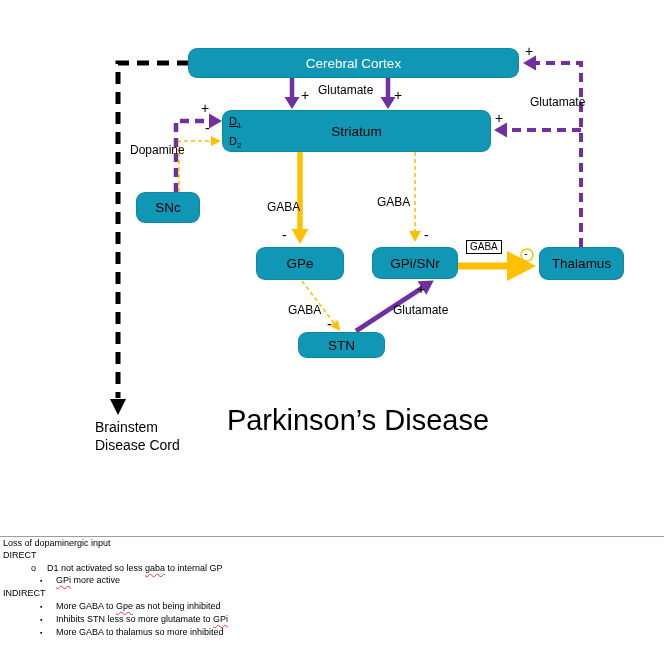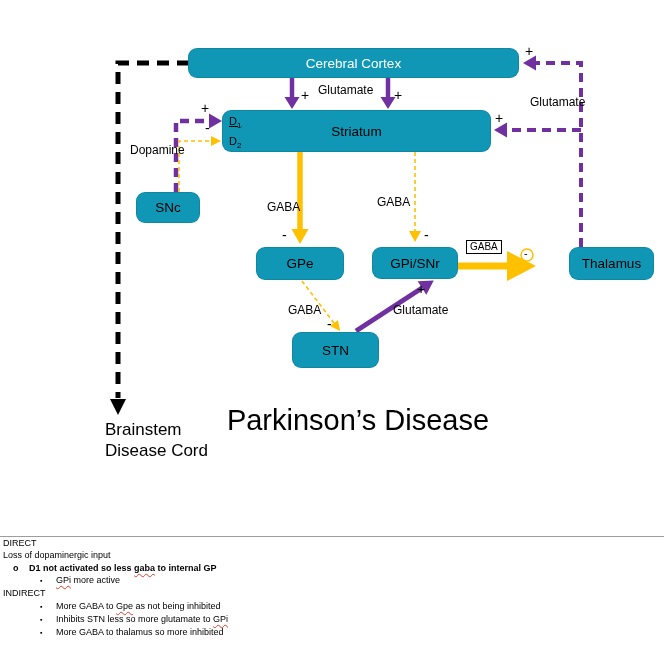--- a/index.html
+++ b/index.html
@@ -34,26 +34,26 @@
   .node.white{color:#fff;}
   .receptor{position:absolute;font-size:11px;color:#000;line-height:1;}
   .receptor sub{font-size:8px;}
   .lbl{position:absolute;font-size:12px;color:#000;white-space:nowrap;line-height:1;}
   .sign{position:absolute;font-size:14px;color:#000;line-height:1;}
   .boxed{border:1px solid #000;background:#fff;padding:1px 3px;font-size:10px;}
   #title{
     position:absolute;left:226px;top:404px;width:264px;text-align:center;
     font-size:29px;color:#000000;white-space:nowrap;
   }
-  #brainstem{position:absolute;left:95px;top:419px;font-size:17px;line-height:1.25;margin-left:10px;}
+  #brainstem{position:absolute;left:95px;top:419px;font-size:14px;line-height:1.25;}
   #notes-divider{position:absolute;left:0;top:536px;width:664px;height:1px;background:#9d9d9d;}
   #notes{position:absolute;left:0;top:537px;width:664px;font-size:9px;line-height:12.35px;}
   .nline{white-space:nowrap;}
   .nline.l0{padding-left:3px;}
-  .nline.l1{padding-left:13px;font-weight:bold;}
+  .nline.l1{padding-left:31px;}
   .nline.l2{padding-left:40px;}
   .nmark{display:inline-block;width:16px;}
   .nline.l2 .nmark{font-size:7px;}
   .sq{
     text-decoration-line:underline;text-decoration-style:wavy;
     text-decoration-color:var(--sqred);text-decoration-thickness:1px;
     text-underline-offset:2px;
   }
 </style>
 </head>
@@ -106,23 +106,23 @@
     <span class="receptor" style="left:6px;top:5px;text-decoration:underline;"><span>D</span><sub>1</sub></span>
     <span class="receptor" style="left:6px;top:25px;"><span>D</span><sub>2</sub></span>
   </div>
 
   <div class="node" style="left:136px;top:192px;width:64px;height:31px;">SNc</div>
 
   <div class="node" style="left:256px;top:247px;width:88px;height:33px;">GPe</div>
 
   <div class="node" style="left:372px;top:247px;width:86px;height:32px;">GPi/SNr</div>
 
-  <div class="node" style="left:539px;top:247px;width:85px;height:33px;margin-left:30px;">Thalamus</div>
+  <div class="node" style="left:539px;top:247px;width:85px;height:33px;">Thalamus</div>
 
-  <div class="node" style="left:292px;top:332px;width:87px;height:36px;">STN</div>
+  <div class="node" style="left:298px;top:332px;width:87px;height:26px;">STN</div>
 
   <span class="lbl" style="left:318px;top:84px;">Glutamate</span>
   <span class="lbl" style="left:530px;top:96px;">Glutamate</span>
   <span class="lbl" style="left:393px;top:304px;">Glutamate</span>
   <span class="lbl" style="left:267px;top:201px;">GABA</span>
   <span class="lbl" style="left:377px;top:196px;">GABA</span>
   <span class="lbl" style="left:288px;top:304px;">GABA</span>
   <span class="lbl boxed" style="left:466px;top:240px;">GABA</span>
   <span class="lbl" style="left:130px;top:144px;">Dopamine</span>
 
@@ -140,22 +140,22 @@
 
   <div id="brainstem">
     <div>Brainstem</div>
     <div>Disease Cord</div>
   </div>
 
   <div id="title">Parkinson’s Disease</div>
 
   <div id="notes-divider"></div>
   <div id="notes">
+      <div class="nline l0"><span>Loss of dopaminergic input</span></div>
       <div class="nline l0"><span>DIRECT</span></div>
-      <div class="nline l0"><span>Loss of dopaminergic input</span></div>
       <div class="nline l1"><span class="nmark">o</span><span>D1 not activated so less </span><span class="sq">gaba</span><span> to internal GP</span></div>
       <div class="nline l2"><span class="nmark">▪</span><span class="sq">GPi</span><span> more active</span></div>
       <div class="nline l0"><span>INDIRECT</span></div>
       <div class="nline l2"><span class="nmark">▪</span><span>More GABA to </span><span class="sq">Gpe</span><span> as not being inhibited</span></div>
       <div class="nline l2"><span class="nmark">▪</span><span>Inhibits STN less so more glutamate to </span><span class="sq">GPi</span></div>
       <div class="nline l2"><span class="nmark">▪</span><span>More GABA to thalamus so more inhibited</span></div>
     </div>
 
 </div>
 

